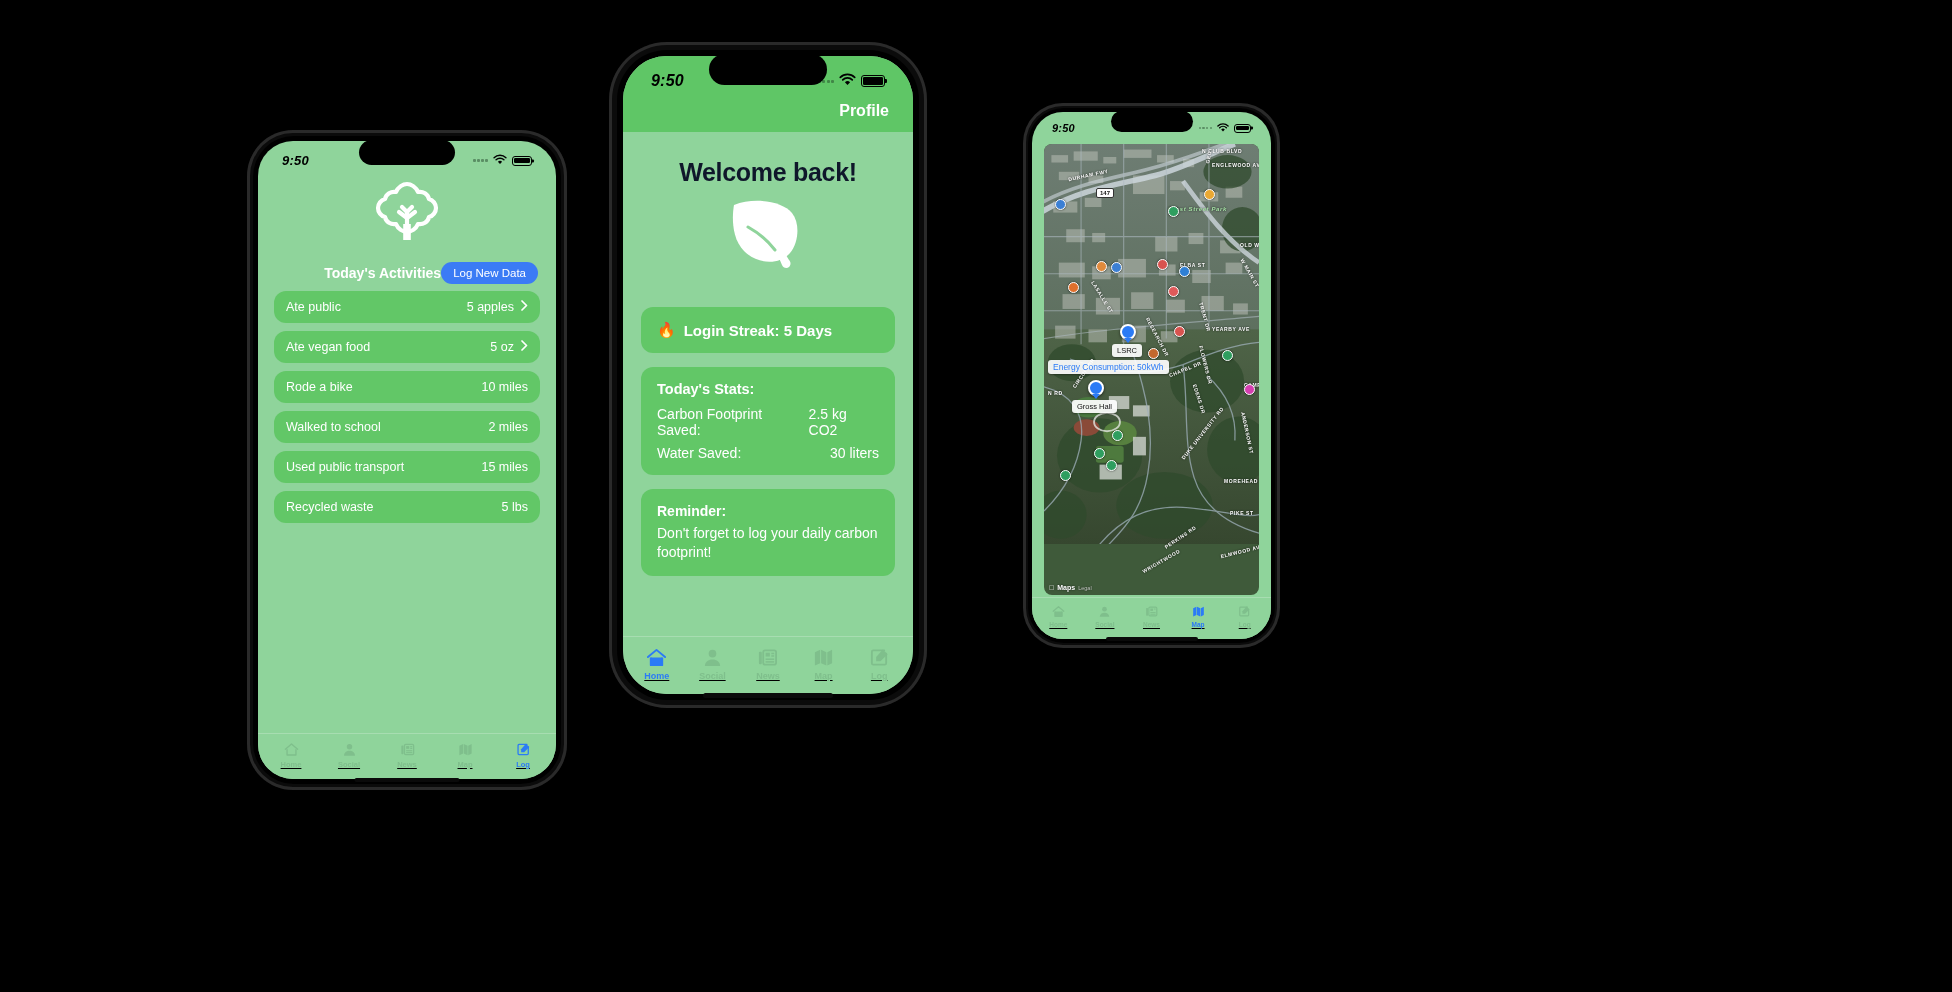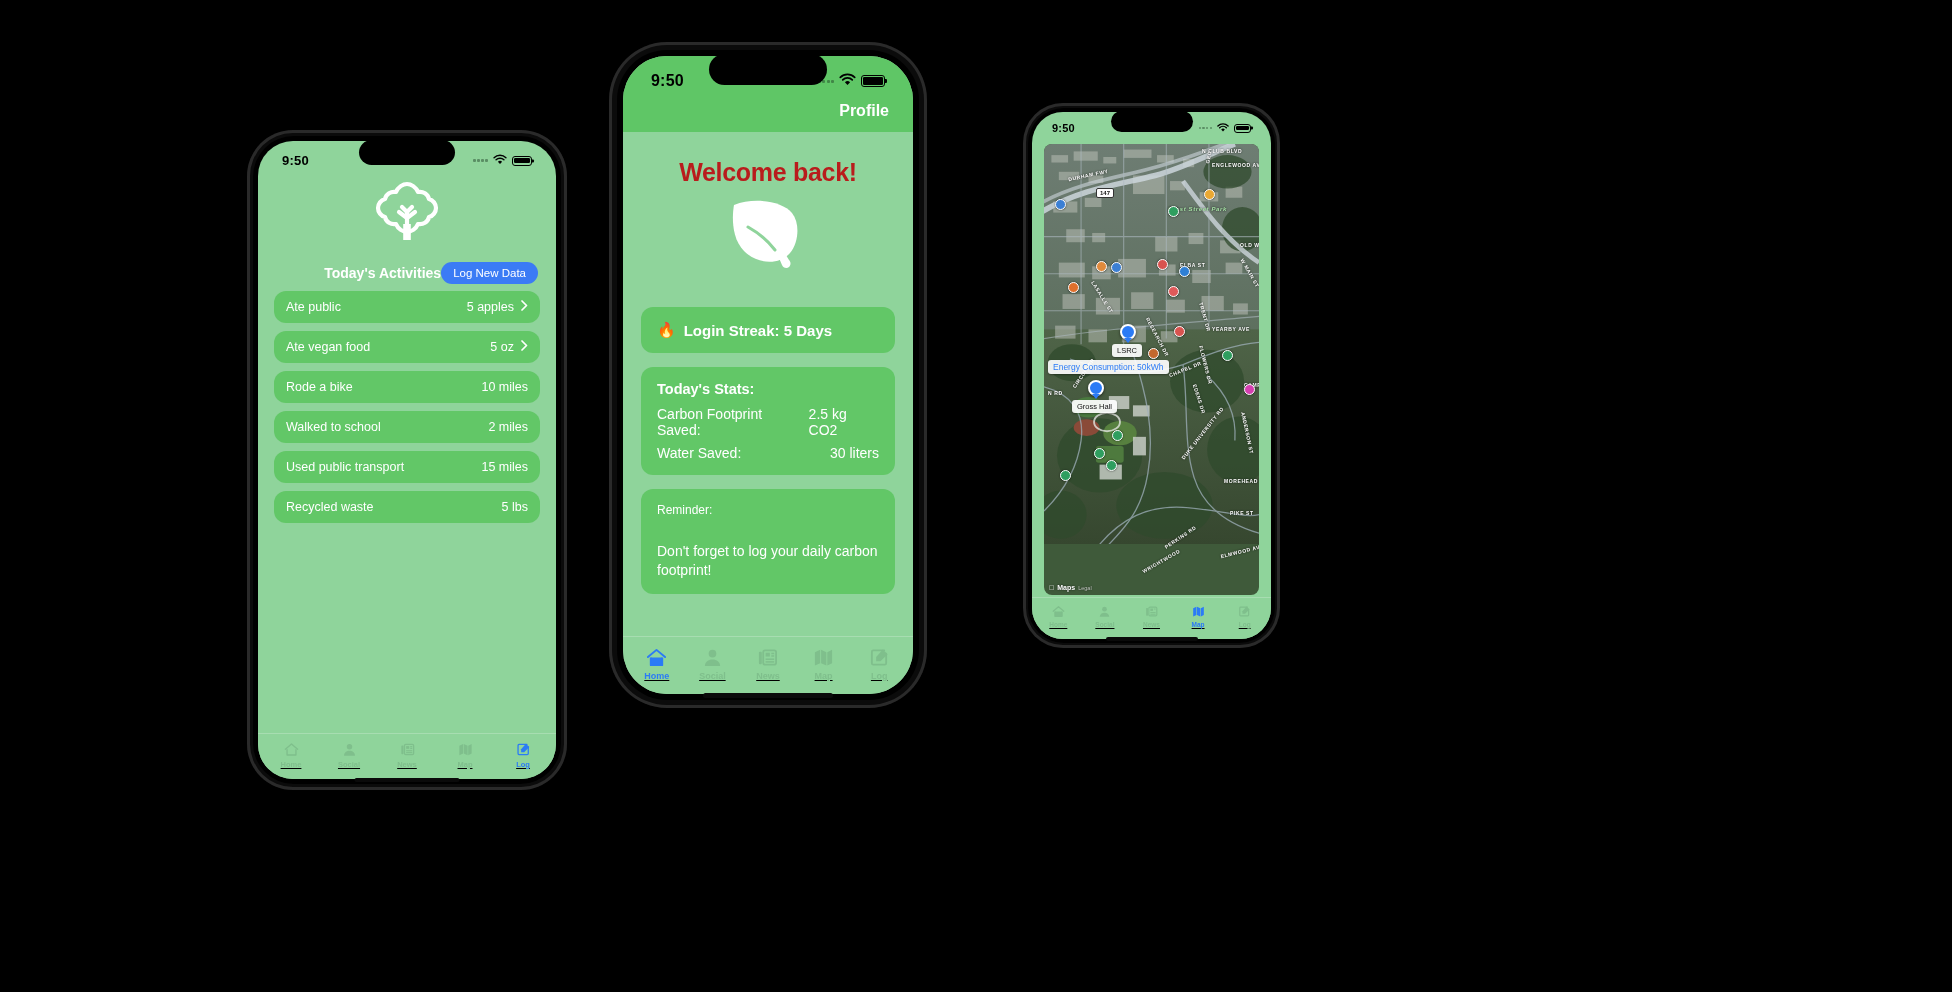--- a/index.html
+++ b/index.html
@@ -13,21 +13,21 @@
   .phone .bezel { position:absolute; inset:9px; background:#000; border-radius:52px; }
   .phone .screen { position:absolute; inset:15px; border-radius:46px; overflow:hidden;
                    background:#8FD49B; display:flex; flex-direction:column; }
   .notch { position:absolute; left:50%; transform:translateX(-50%);
            background:#000; border-radius:100px; z-index:40; }
   .homebar { position:absolute; left:50%; transform:translateX(-50%);
              background:#0a0a0a; border-radius:100px; z-index:40; }
 
   
   .statusbar { display:flex; align-items:flex-start; justify-content:space-between;
-               color:#000; font-weight:700; flex:none; }
+               color:#000; font-weight:700; flex:none;font-style:italic; }
   .sb-time { letter-spacing:.2px; }
   .sb-right { display:flex; align-items:center; gap:5px; }
   .dots { display:flex; gap:1.5px; align-items:flex-end; opacity:.45; }
   .dots i { display:block; background:#1b3b22; border-radius:1px; }
   .wifi { position:relative; display:inline-block; }
   .batt { border:1.6px solid #000; border-radius:3px; position:relative; }
   .batt::after { content:""; position:absolute; right:-3px; top:50%; transform:translateY(-50%);
                  width:1.6px; height:40%; background:#000; border-radius:0 1px 1px 0; }
   .batt i { position:absolute; inset:1.3px; background:#000; border-radius:1.3px; }
 
@@ -78,33 +78,33 @@
   #phone-center .screen { inset:14px; border-radius:44px; background:#8FD49B; }
   #phone-center .notch { top:12px; width:118px; height:31px; }
   #phone-center .homebar { bottom:10px; width:130px; height:5px; }
   #phone-center .c-header { background:#5FC666; flex:none; padding-bottom:6px; }
   #phone-center .statusbar { padding:16px 28px 6px; font-size:16px; }
   #phone-center .dots i { width:3px; height:3px; }
   #phone-center .batt { width:24px; height:12px; }
   #phone-center .navtitle { text-align:right; color:#fff; font-size:16px; font-weight:700;
                             padding:6px 24px 6px; }
   #phone-center .c-body { flex:1; padding:0 18px; overflow:hidden; }
-  #phone-center .welcome { text-align:center; color:#b91c1c; font-size:25px; font-weight:700;
+  #phone-center .welcome { text-align:center; color:#0f172a; font-size:25px; font-weight:700;
                            padding:26px 0 4px; letter-spacing:-.3px; }
   #phone-center .c-hero { display:flex; justify-content:center; padding:4px 0 26px; }
   #phone-center .streak { display:flex; align-items:center; gap:8px;
                           padding:14px 16px; font-size:15px; font-weight:700;
                           margin-bottom:14px; }
   #phone-center .stats { padding:14px 16px; margin-bottom:14px; }
   #phone-center .stats .sh { font-size:14.5px; font-weight:700; margin-bottom:9px; }
   #phone-center .stats .srow { display:flex; justify-content:space-between;
                                font-size:14px; margin-bottom:7px; }
   #phone-center .stats .srow:last-child { margin-bottom:0; }
   #phone-center .rem { padding:14px 16px; }
-  #phone-center .rem .rh { font-size:12px; font-weight:400; margin-bottom:25px; }
+  #phone-center .rem .rh { font-size:14px; font-weight:700; margin-bottom:5px; }
   #phone-center .rem .rt { font-size:14px; line-height:1.35; }
   #phone-center .tabbar { padding:10px 6px 0; height:58px; }
   #phone-center .tab .tlabel { font-size:9px; }
 
   
   #phone-right { left:1023px; top:103px; width:257px; height:545px; border-radius:40px; }
   #phone-right .bezel { inset:5px; border-radius:36px; }
   #phone-right .screen { inset:9px; border-radius:31px; background:#8FD49B; }
   #phone-right .notch { top:8px; width:82px; height:21px; }
   #phone-right .homebar { bottom:7px; width:92px; height:4px; }

